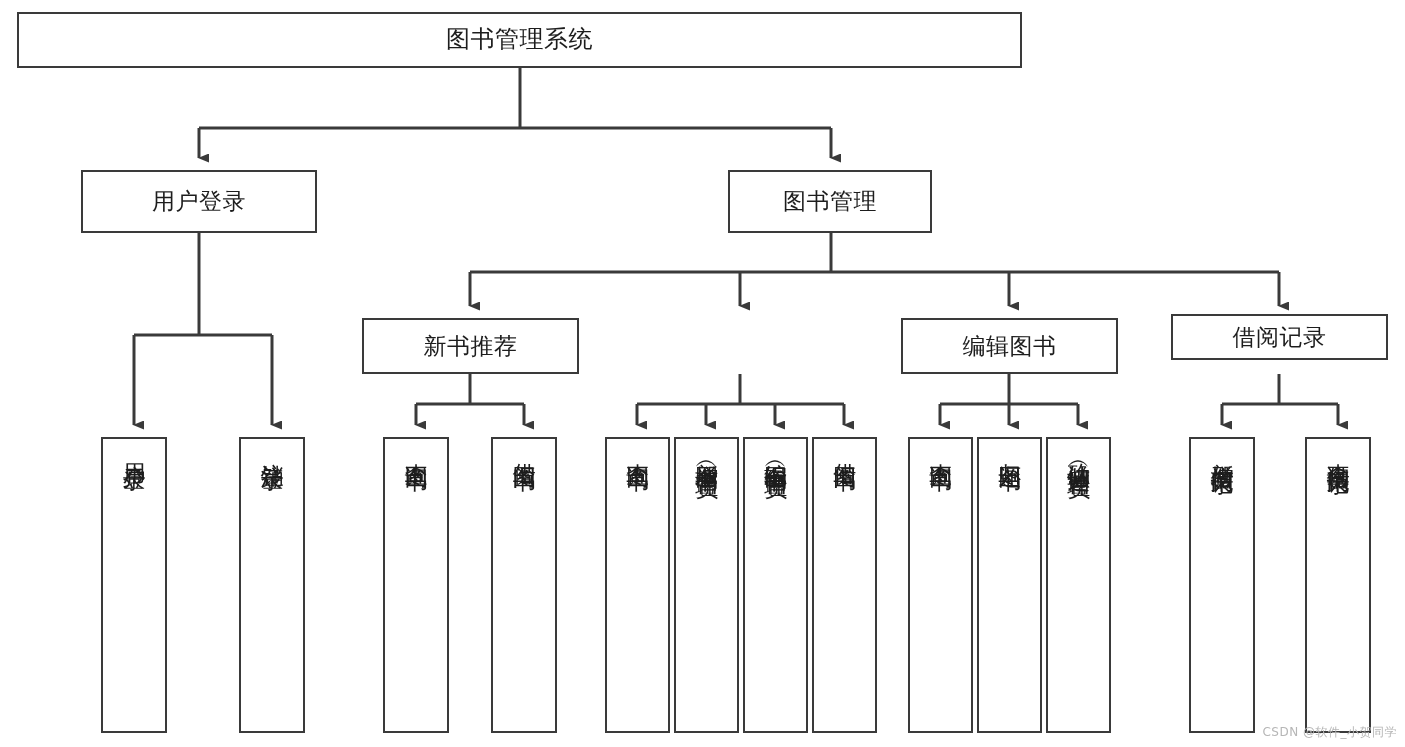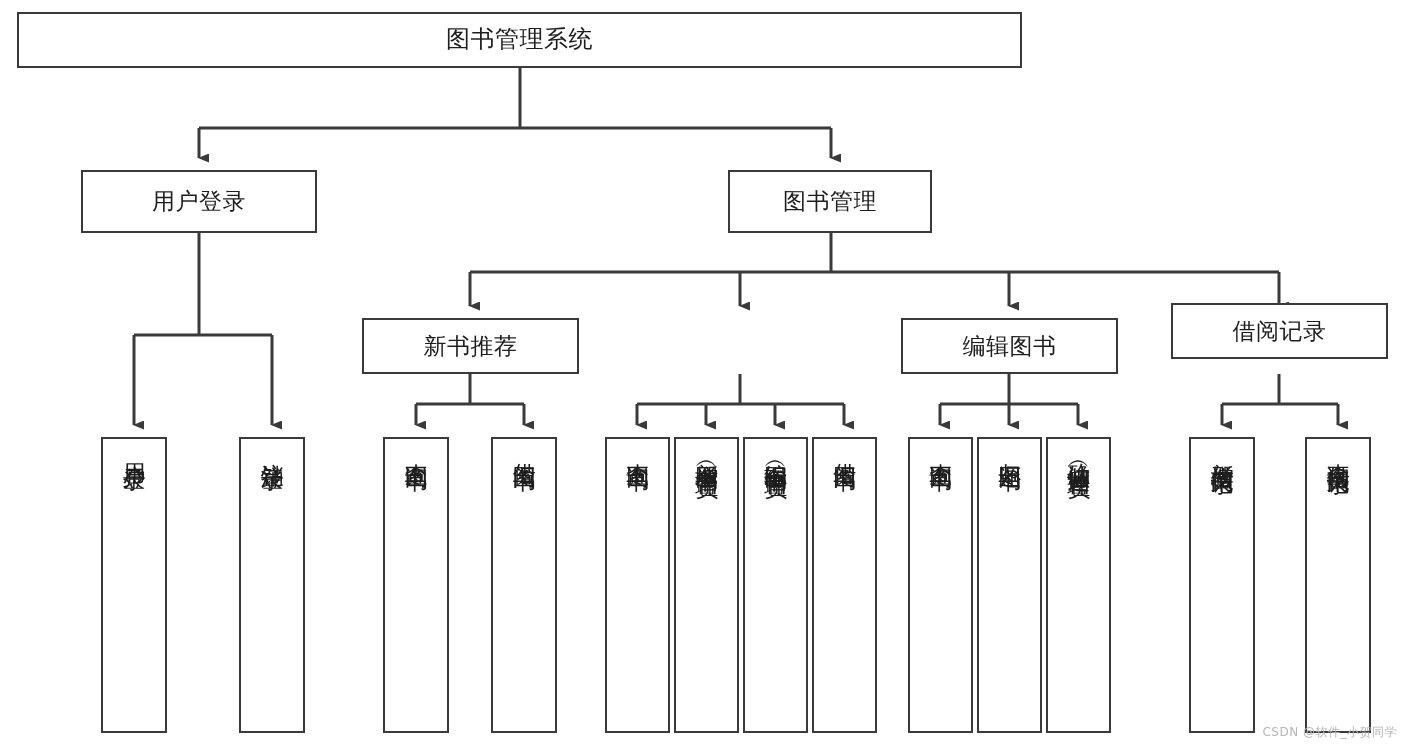--- a/index.html
+++ b/index.html
@@ -140,21 +140,21 @@
   <div class="node horiz" style="left:712px; top:170px; width:204px; height:63px;margin-left:16px;">
     <span class="node-label">图书管理</span>
   </div>
 
   <div class="node horiz" style="left:362px; top:318px; width:217px; height:56px;">
     <span class="node-label">新书推荐</span>
   </div>
   <div class="node horiz" style="left:901px; top:318px; width:217px; height:56px;">
     <span class="node-label">编辑图书</span>
   </div>
-  <div class="node horiz" style="left:1171px; top:303px; width:217px; height:56px;">
+  <div class="node horiz" style="left:1171px; top:314px; width:217px; height:46px;">
     <span class="node-label">借阅记录</span>
   </div>
 
   <div class="node vert" style="left:101px; top:437px; width:66px; height:296px;">
     <span class="node-label">用户登录</span>
   </div>
   <div class="node vert" style="left:239px; top:437px; width:66px; height:296px;">
     <span class="node-label">注销登录</span>
   </div>
 

